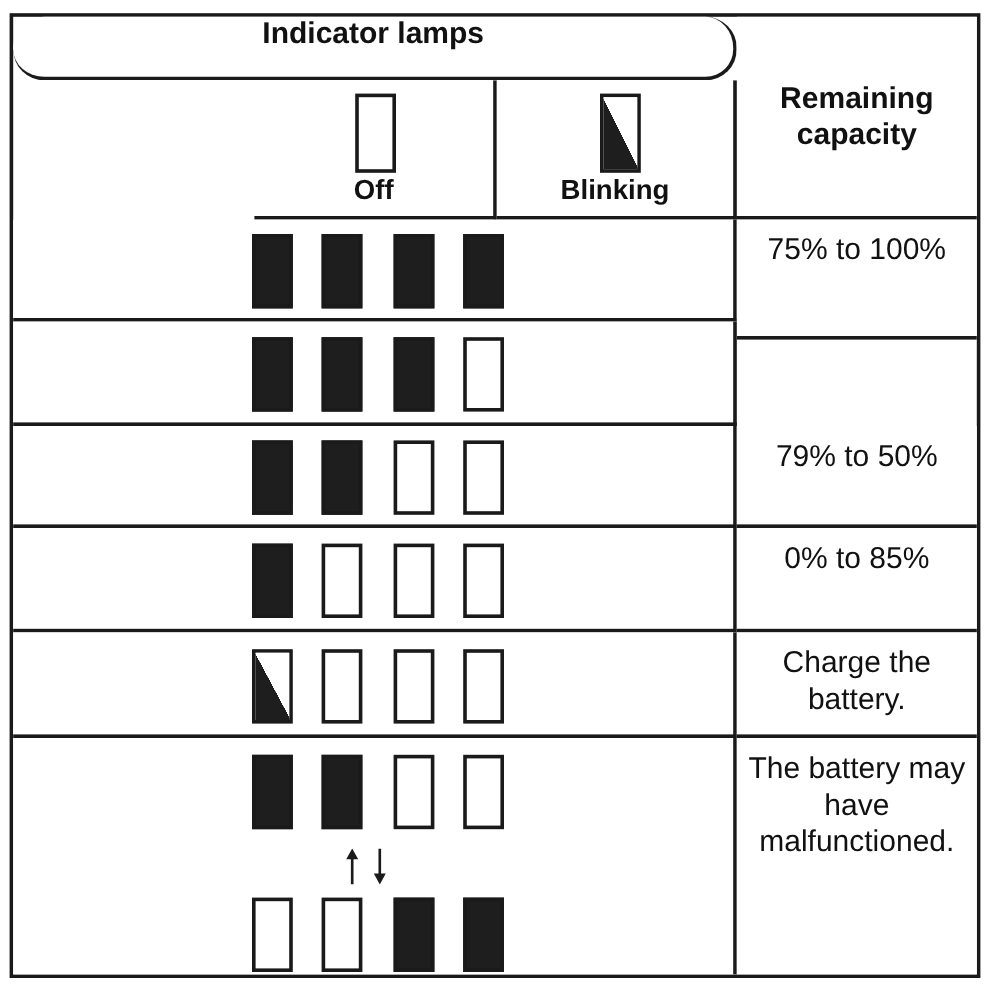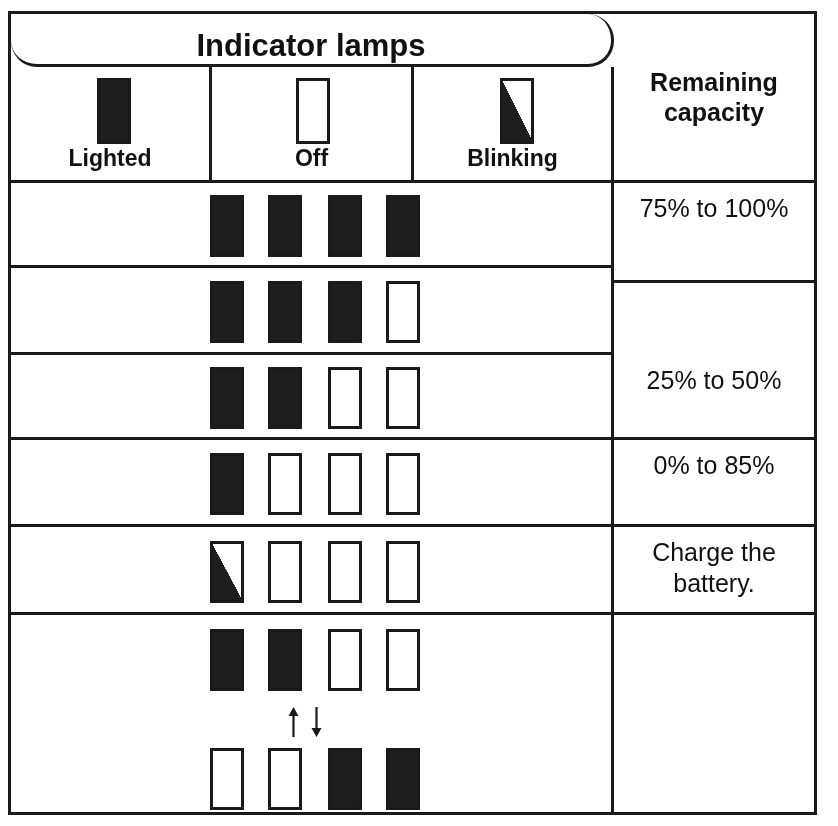--- a/index.html
+++ b/index.html
@@ -40,23 +40,23 @@
     background: #ffffff;
   }
 
   
   .br { border-right: 3px solid #1a1a1a; }
   .bb { border-bottom: 3px solid #1a1a1a; }
 
   
   .hdr-title {
     display: flex;
-    align-items: flex-end;
+    align-items: flex-start;
     justify-content: center;
-    font-size: 31px;
+    font-size: 25px;
     font-weight: bold;
     letter-spacing: 0px;
     border-radius: 26px;
   }
 
   .hdr-capacity {
     display: flex;
     align-items: center;
     justify-content: flex-end;
     text-align: center;
@@ -152,26 +152,20 @@
   <div class="table-frame">
 
     <div class="cell hdr-title br bb" style="left:0px; top:0px; width:603px; height:53px;">
       <span>Indicator lamps</span>
     </div>
 
     <div class="cell hdr-capacity bb" style="left:603px; top:0px; width:200px; height:169px;">
       <span>Remaining capacity</span>
     </div>
 
-    <div class="legend-cell br bb" style="left:0px; top:53px; width:201px; height:116px;">
-      <div class="legend-inner">
-        <div class="lamp on legend-lamp" style="left:86px; width:34px; height:66px;"></div>
-        <div class="legend-label">Lighted</div>
-      </div>
-    </div>
 
     <div class="legend-cell br bb" style="left:201px; width:202px; top:53px; height:116px;">
       <div class="legend-inner">
         <div class="lamp off legend-lamp" style="left:84px; width:34px; height:66px;"></div>
         <div class="legend-label">Off</div>
       </div>
     </div>
 
     <div class="legend-cell br bb" style="left:403px; width:200px; top:53px; height:116px;">
       <div class="legend-inner">
@@ -203,21 +197,21 @@
 
     <div class="cell br bb" style="left:0px; top:341px; width:603px; height:85px;">
       <div class="lamp-row" style="left:199px; top:12px; width:240px; height:62px;">
         <div class="lamp on" style="left:0px;   width:34px; height:62px;"></div>
         <div class="lamp on" style="left:58px;  width:34px; height:62px;"></div>
         <div class="lamp off" style="left:118px; width:34px; height:62px;"></div>
         <div class="lamp off" style="left:176px; width:34px; height:62px;"></div>
       </div>
     </div>
     <div class="cell cap-cell bb" style="left:603px; top:341px; width:200px; height:85px;">
-      <span>25% to 50%</span>
+      <span>79% to 50%</span>
     </div>
 
     <div class="cell br bb" style="left:0px; top:426px; width:603px; height:87px;">
       <div class="lamp-row" style="left:199px; top:13px; width:240px; height:62px;">
         <div class="lamp on" style="left:0px;   width:34px; height:62px;"></div>
         <div class="lamp off" style="left:58px;  width:34px; height:62px;"></div>
         <div class="lamp off" style="left:118px; width:34px; height:62px;"></div>
         <div class="lamp off" style="left:176px; width:34px; height:62px;"></div>
       </div>
     </div>
@@ -256,15 +250,18 @@
       </div>
 
       <div class="lamp-row" style="left:199px; top:133px; width:240px; height:62px;">
         <div class="lamp off" style="left:0px;   width:34px; height:62px;"></div>
         <div class="lamp off" style="left:58px;  width:34px; height:62px;"></div>
         <div class="lamp on" style="left:118px; width:34px; height:62px;"></div>
         <div class="lamp on" style="left:176px; width:34px; height:62px;"></div>
       </div>
     </div>
 
+    <div class="cell cap-cell" style="left:603px; top:601px; width:200px; height:197px;">
+      <span>The battery may have malfunctioned.</span>
+    </div>
 
   </div>
 </div>
 
 </body></html>

